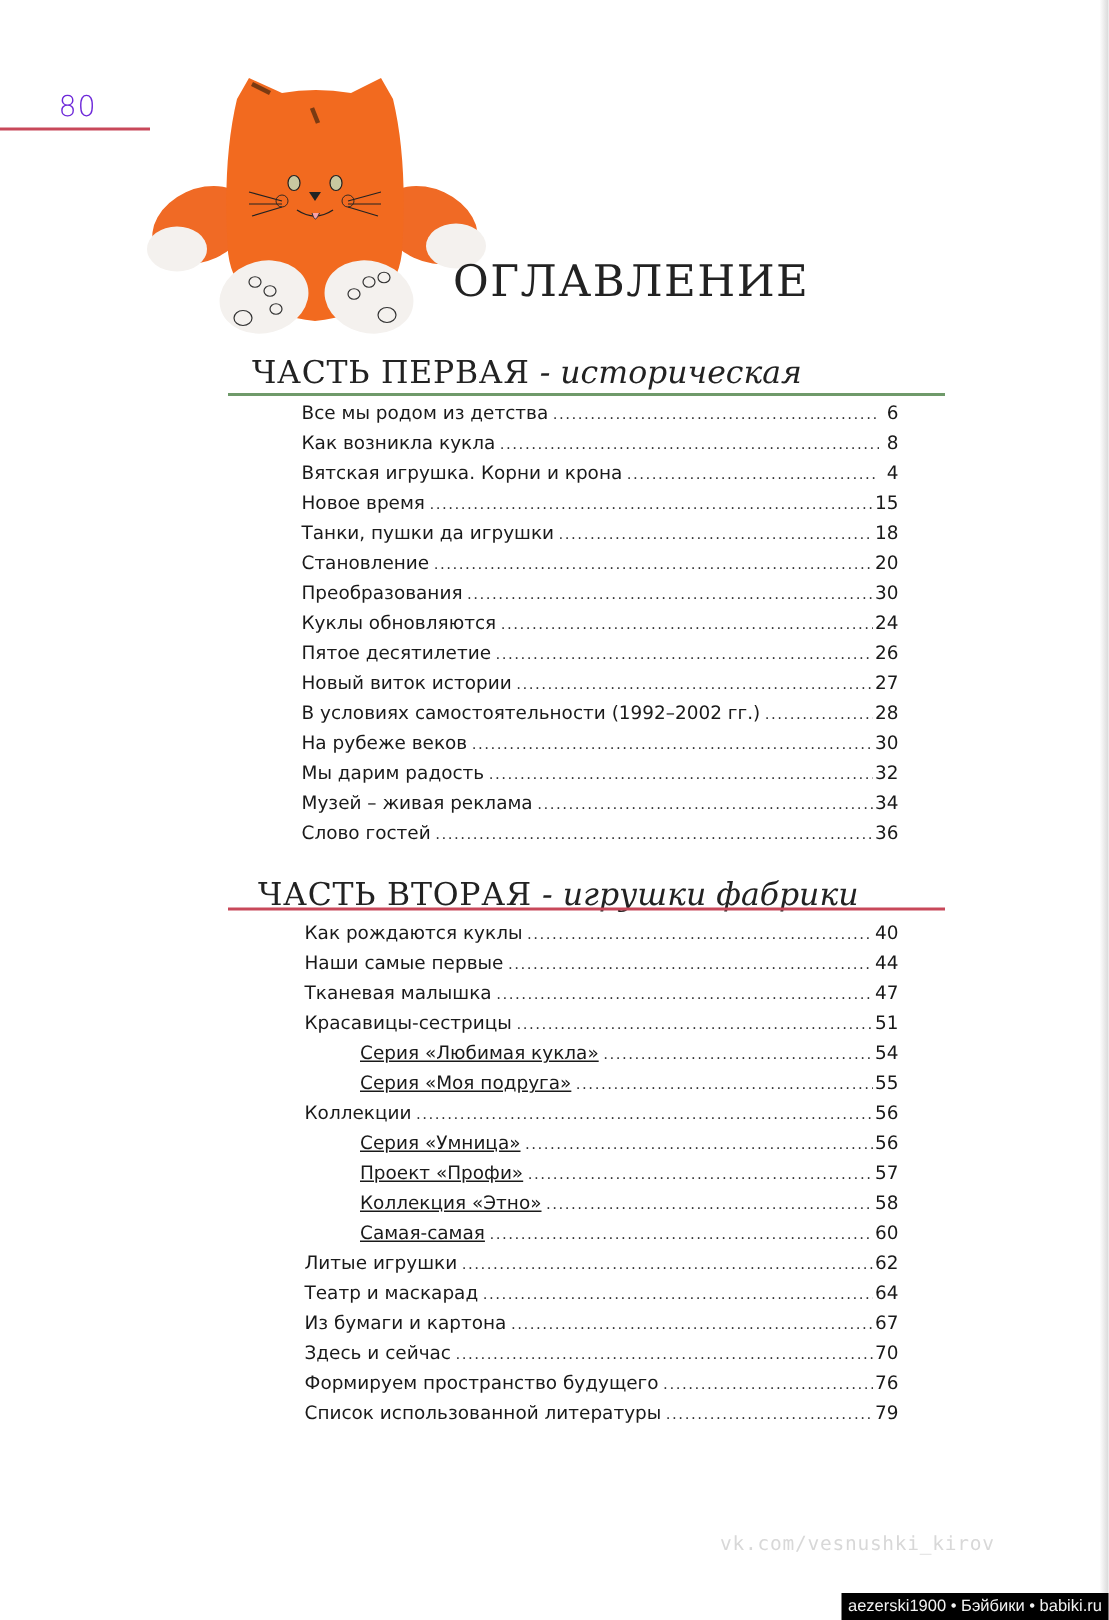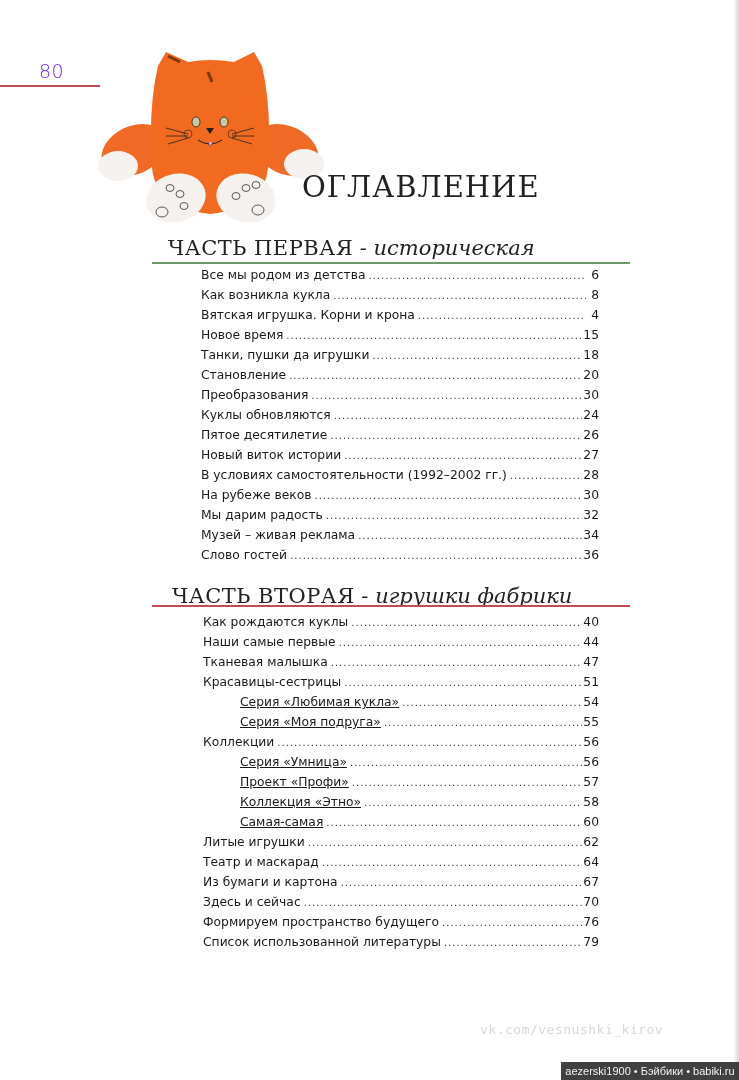--- a/index.html
+++ b/index.html
@@ -20,21 +20,21 @@
 
   .toc-list { position:absolute; list-style:none; margin:0; padding:0; }
   .toc-item { display:flex; align-items:baseline; height:20px; font-size:12.3px; line-height:20px; white-space:nowrap; }
   .toc-item .title { flex:0 0 auto; padding-right:3px; }
   .toc-item .leader { flex:1 1 auto; overflow:hidden; color:#333; font-size:10px; letter-spacing:1px; }
   .toc-item .leader::after { content:"......................................................................................................................................................................"; }
   .toc-item .page { flex:0 0 auto; padding-left:1px; min-width:12px; text-align:right; }
   .toc-item.sub .title { padding-left:37px;text-decoration:underline; }
 
   .watermark { position:absolute; left:480px; top:1022px; font-family:"DejaVu Sans Mono", monospace; font-size:13px; color:#d8d8d8; letter-spacing:0.5px;text-align:center; }
-  .credit-bar { position:absolute; left:561px; top:1062px; width:178px; height:18px; background:#404040; color:#f2f2f2; font-family:"Liberation Sans", sans-serif; font-size:11px; line-height:18px; text-align:center; }
+  .credit-bar { position:absolute; left:561px; top:1062px; width:178px; height:18px; background:#000000; color:#f2f2f2; font-family:"Liberation Sans", sans-serif; font-size:11px; line-height:18px; text-align:center; }
 </style>
 </head>
 <body>
 
 <div class="page-shadow"></div>
 
 <div class="page-number">80</div>
 <div class="page-rule"></div>
 
 <svg class="cat" viewBox="0 0 228 180" xmlns="http://www.w3.org/2000/svg">

